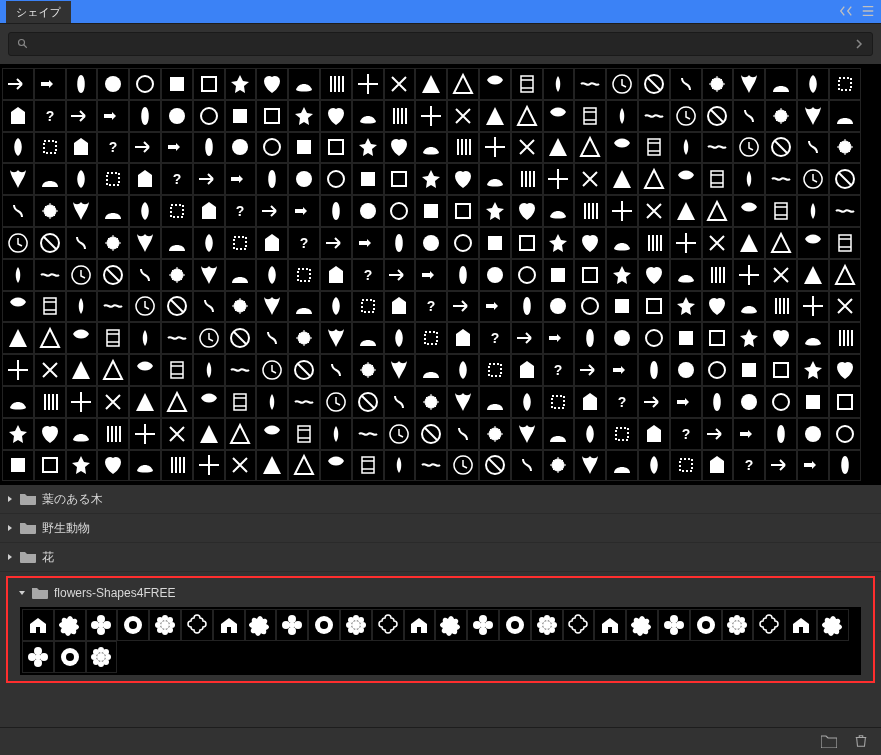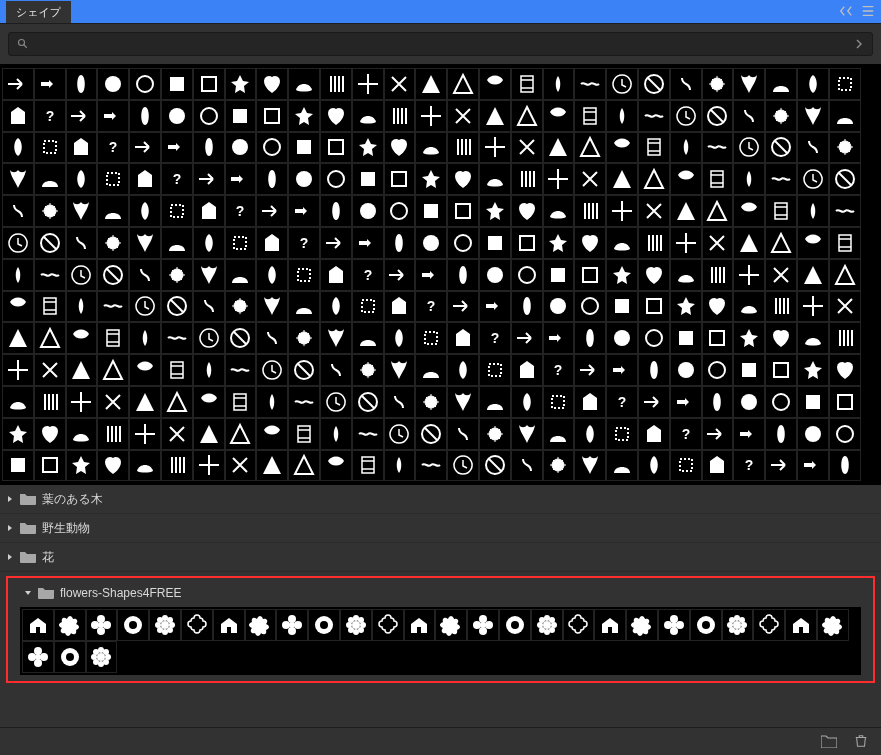--- a/index.html
+++ b/index.html
@@ -77,21 +77,21 @@
   .fldr-icon { width: 16px; height: 12px; }
   .fldr-icon svg { width: 16px; height: 12px; fill: #a8a8a8; }
   .fldr-label { font-size: 12px; color: #d8d8d8; }
 
   .highlight-box {
     border: 2px solid #ff2e2e;
     margin: 4px 6px 0 6px;
     padding-bottom: 6px;
     background: #323232;
   }
-  .highlight-box .folder-row { border-bottom: none; padding-left: 16px; }
+  .highlight-box .folder-row { border-bottom: none; padding-left: 10px; }
   .flower-grid {
     background: #000;
     display: flex;
     flex-wrap: wrap;
     padding: 2px;
     margin: 0 12px;
   }
 
   .footer {
     position: absolute;

